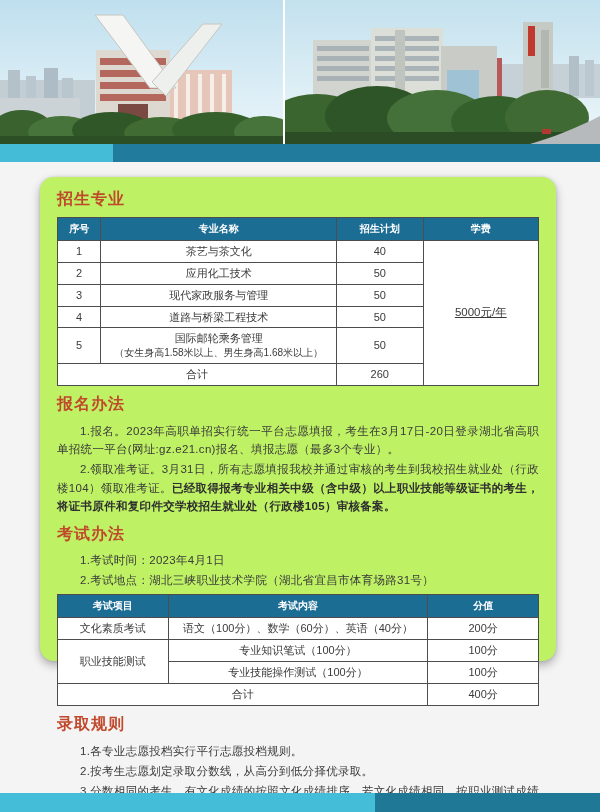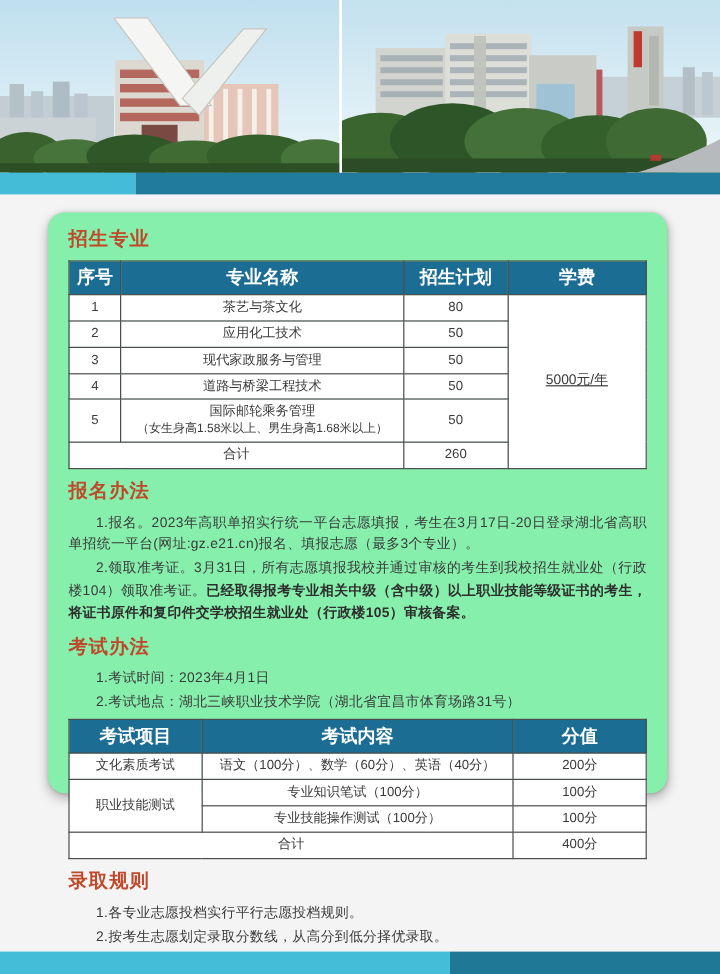--- a/index.html
+++ b/index.html
@@ -17,35 +17,35 @@
   .teal-bar{display:flex;width:600px;}
   .bar-top{height:18px;}
   .bar-top .seg-light{width:113px;background:#44bcd7;}
   .bar-top .seg-dark{flex:1;background:#217b9d;}
   .bar-bottom{position:absolute;left:0;bottom:0;height:19px;}
   .bar-bottom .seg-light{width:375px;background:#44bdd9;}
   .bar-bottom .seg-dark{flex:1;background:#1e7896;}
   
   .card{
     position:absolute;left:40px;top:177px;width:516px;height:484px;
-    box-sizing:border-box;background:#86efac;border-radius:14px;
+    box-sizing:border-box;background:#bef264;border-radius:14px;
     box-shadow:0 4px 10px rgba(0,0,0,0.30),0 0 3px rgba(0,0,0,0.12);
     padding:10px 17px 8px 17px;
   }
   .sec-title{
     font-size:16px;font-weight:bold;color:#c0492c;
     letter-spacing:1px;margin:8px 0 7px 0;
   }
   .sec-title.first{margin-top:2px;}
   
   table{width:100%;border-collapse:collapse;table-layout:fixed;
         font-size:11px;color:#3a3a3a;}
   th{
     background:#1c6d93;color:#fff;font-weight:bold;
-    border:1px solid #4d4d4d;padding:4px 2px;font-size:15px;
+    border:1px solid #4d4d4d;padding:4px 2px;font-size:10px;
   }
   td{
     border:1px solid #4d4d4d;text-align:center;padding:3px 2px;
     line-height:1.35;background:#fff;
   }
   .tuition-cell{font-size:11.5px;text-decoration:underline;}
   .note-line{font-size:10px;letter-spacing:0;}
   
   .p{
     margin:0 0 2px 0;text-indent:2em;text-align:justify;
@@ -168,21 +168,21 @@
           <th>序号</th>
           <th>专业名称</th>
           <th>招生计划</th>
           <th>学费</th>
         </tr>
       </thead>
       <tbody>
         <tr>
           <td>1</td>
           <td>茶艺与茶文化</td>
-          <td>80</td>
+          <td>40</td>
           <td class="tuition-cell" rowspan="6">5000元/年</td>
         </tr>
         <tr>
           <td>2</td>
           <td>应用化工技术</td>
           <td>50</td>
         </tr>
         <tr>
           <td>3</td>
           <td>现代家政服务与管理</td>

